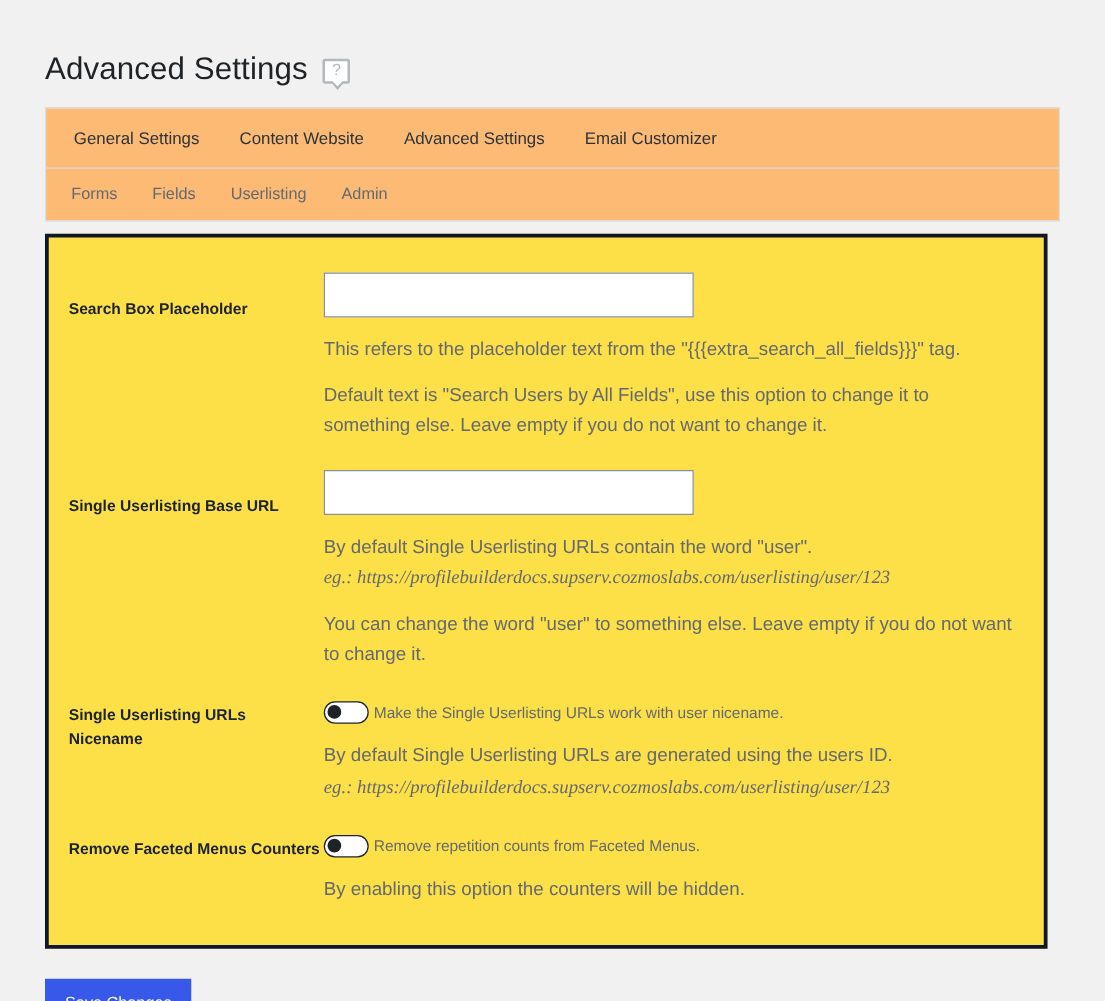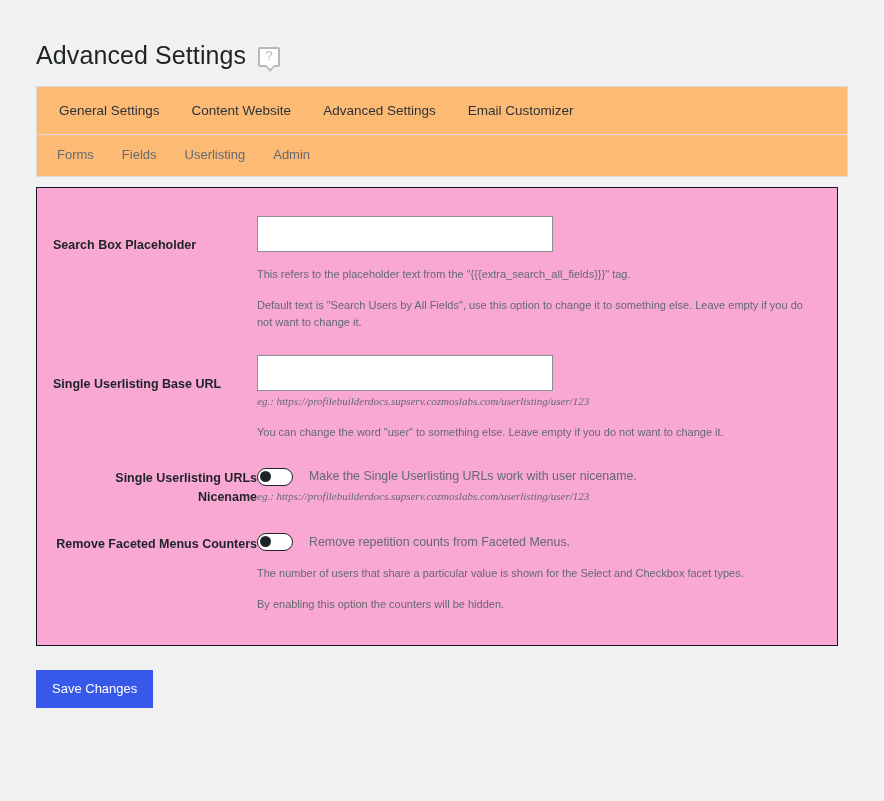--- a/index.html
+++ b/index.html
@@ -113,73 +113,73 @@
   }
   .tab-secondary:first-child { padding-left: 10px; }
   .tab-secondary.active {
     color: #4353e8;
     text-decoration: underline;
   }
 
   
   .settings-card {
     margin: 10px 46px 0 36px;
-    background: #f9a8d4;
-    border: 1px solid #0f172a;
+    background: #fde047;
+    border: 3px solid #0f172a;
     padding: 14px 0 22px 0;
   }
   .setting-row {
     display: flex;
     align-items: flex-start;
     padding: 14px 16px 10px 16px;
   }
   .setting-label {
     width: 204px;
     flex: 0 0 204px;
     font-size: 12.5px;
     font-weight: 700;
     color: #1d2327;
     padding-top: 20px;
     line-height: 1.5;
   }
-  .setting-label.with-toggle { padding-top: 4px; text-align: right; }
+  .setting-label.with-toggle { padding-top: 4px; }
   .setting-body {
     flex: 1 1 auto;
     min-width: 0;
     padding-right: 6px;
   }
   .text-input {
     width: 296px;
     height: 36px;
     border: 1px solid #8c8f94;
     background: #fff;
     font-size: 13px;
     color: #2c3338;
     padding: 0 8px;
     font-family: "Liberation Sans", sans-serif;
     outline: none;
     display: block;
   }
   .desc {
-    font-size: 11px;
+    font-size: 15px;
     color: #646970;
     line-height: 1.55;
     margin-top: 14px;
     max-width: 576px;
   }
   .desc.tight { margin-top: 2px; font-family: Liberation Serif, serif; }
   .desc em {
     font-style: italic;
   }
 
   
   .toggle-line {
     display: flex;
     align-items: center;
-    gap: 16px;
+    gap: 4px;
     margin-top: 2px;
   }
   .toggle {
     width: 36px;
     height: 18px;
     border-radius: 9px;
     border: 1.5px solid #1d2327;
     background: #fff;
     position: relative;
     flex: 0 0 36px;
@@ -254,52 +254,53 @@
       <input class="text-input" type="text" value="" style="">
       <div class="desc">This refers to the placeholder text from the "{{{extra_search_all_fields}}}" tag.</div>
       <div class="desc">Default text is "Search Users by All Fields", use this option to change it to something else. Leave empty if you do not want to change it.</div>
     </div>
   </div>
 
   <div class="setting-row">
     <div class="setting-label">Single Userlisting Base URL</div>
     <div class="setting-body">
       <input class="text-input" type="text" value="" style="">
+      <div class="desc">By default Single Userlisting URLs contain the word "user".</div>
       <div class="desc tight">
         <em>eg.: https://profilebuilderdocs.supserv.cozmoslabs.com/userlisting/user/123</em>
       </div>
       <div class="desc">You can change the word "user" to something else. Leave empty if you do not want to change it.</div>
     </div>
   </div>
 
   <div class="setting-row">
     <div class="setting-label with-toggle">Single Userlisting URLs Nicename</div>
     <div class="setting-body">
       <div class="toggle-line">
         <span class="toggle">
           <span class="knob"></span>
         </span>
         <span class="toggle-text">Make the Single Userlisting URLs work with user nicename.</span>
       </div>
+      <div class="desc">By default Single Userlisting URLs are generated using the users ID.</div>
       <div class="desc tight">
         <em>eg.: https://profilebuilderdocs.supserv.cozmoslabs.com/userlisting/user/123</em>
       </div>
     </div>
   </div>
 
   <div class="setting-row">
     <div class="setting-label with-toggle">Remove Faceted Menus Counters</div>
     <div class="setting-body">
       <div class="toggle-line">
         <span class="toggle">
           <span class="knob"></span>
         </span>
         <span class="toggle-text">Remove repetition counts from Faceted Menus.</span>
       </div>
-      <div class="desc">The number of users that share a particular value is shown for the Select and Checkbox facet types.</div>
       <div class="desc">By enabling this option the counters will be hidden.</div>
     </div>
   </div>
 
 </div>
 
 <div class="save-area">
   <button class="save-button">Save Changes</button>
 </div>
 

